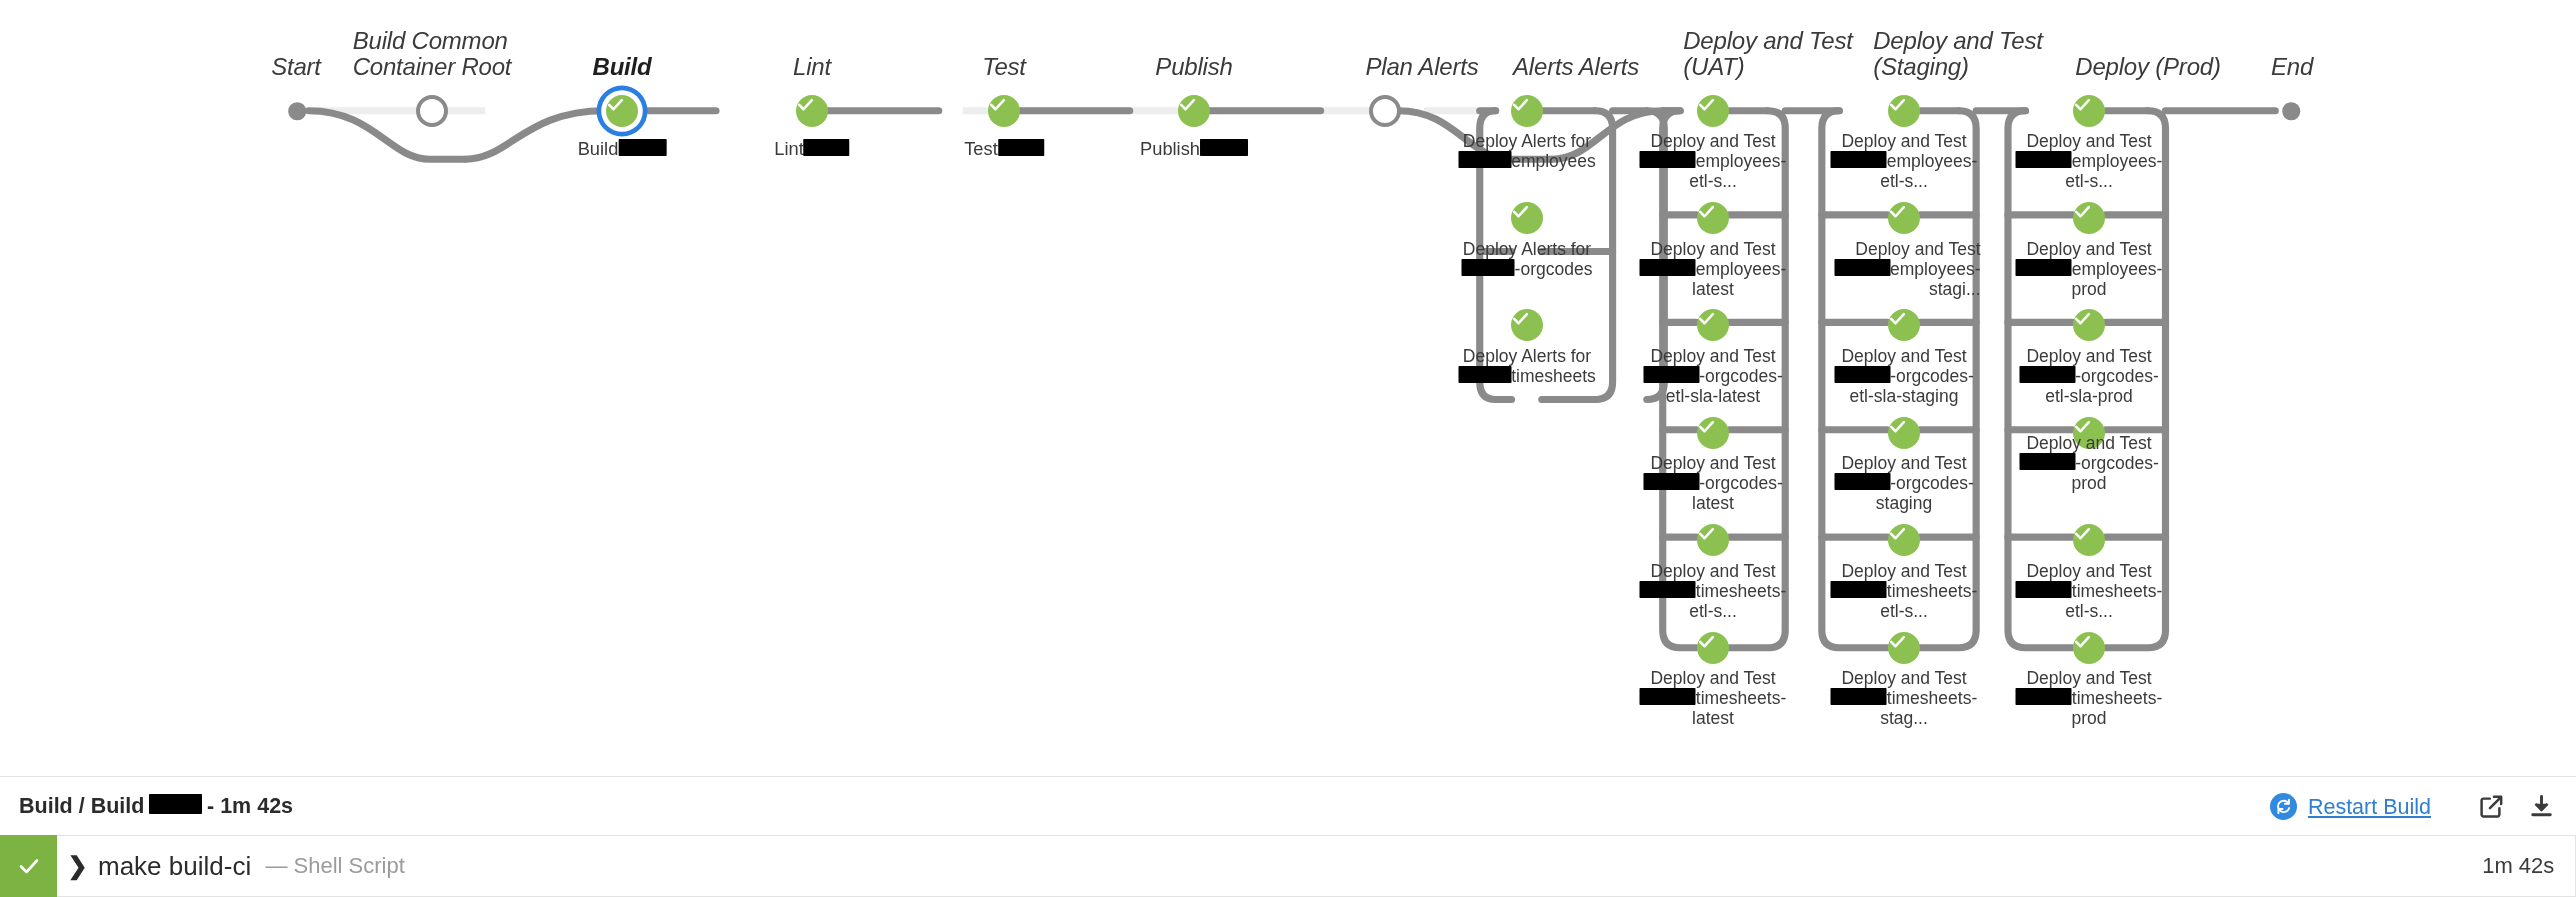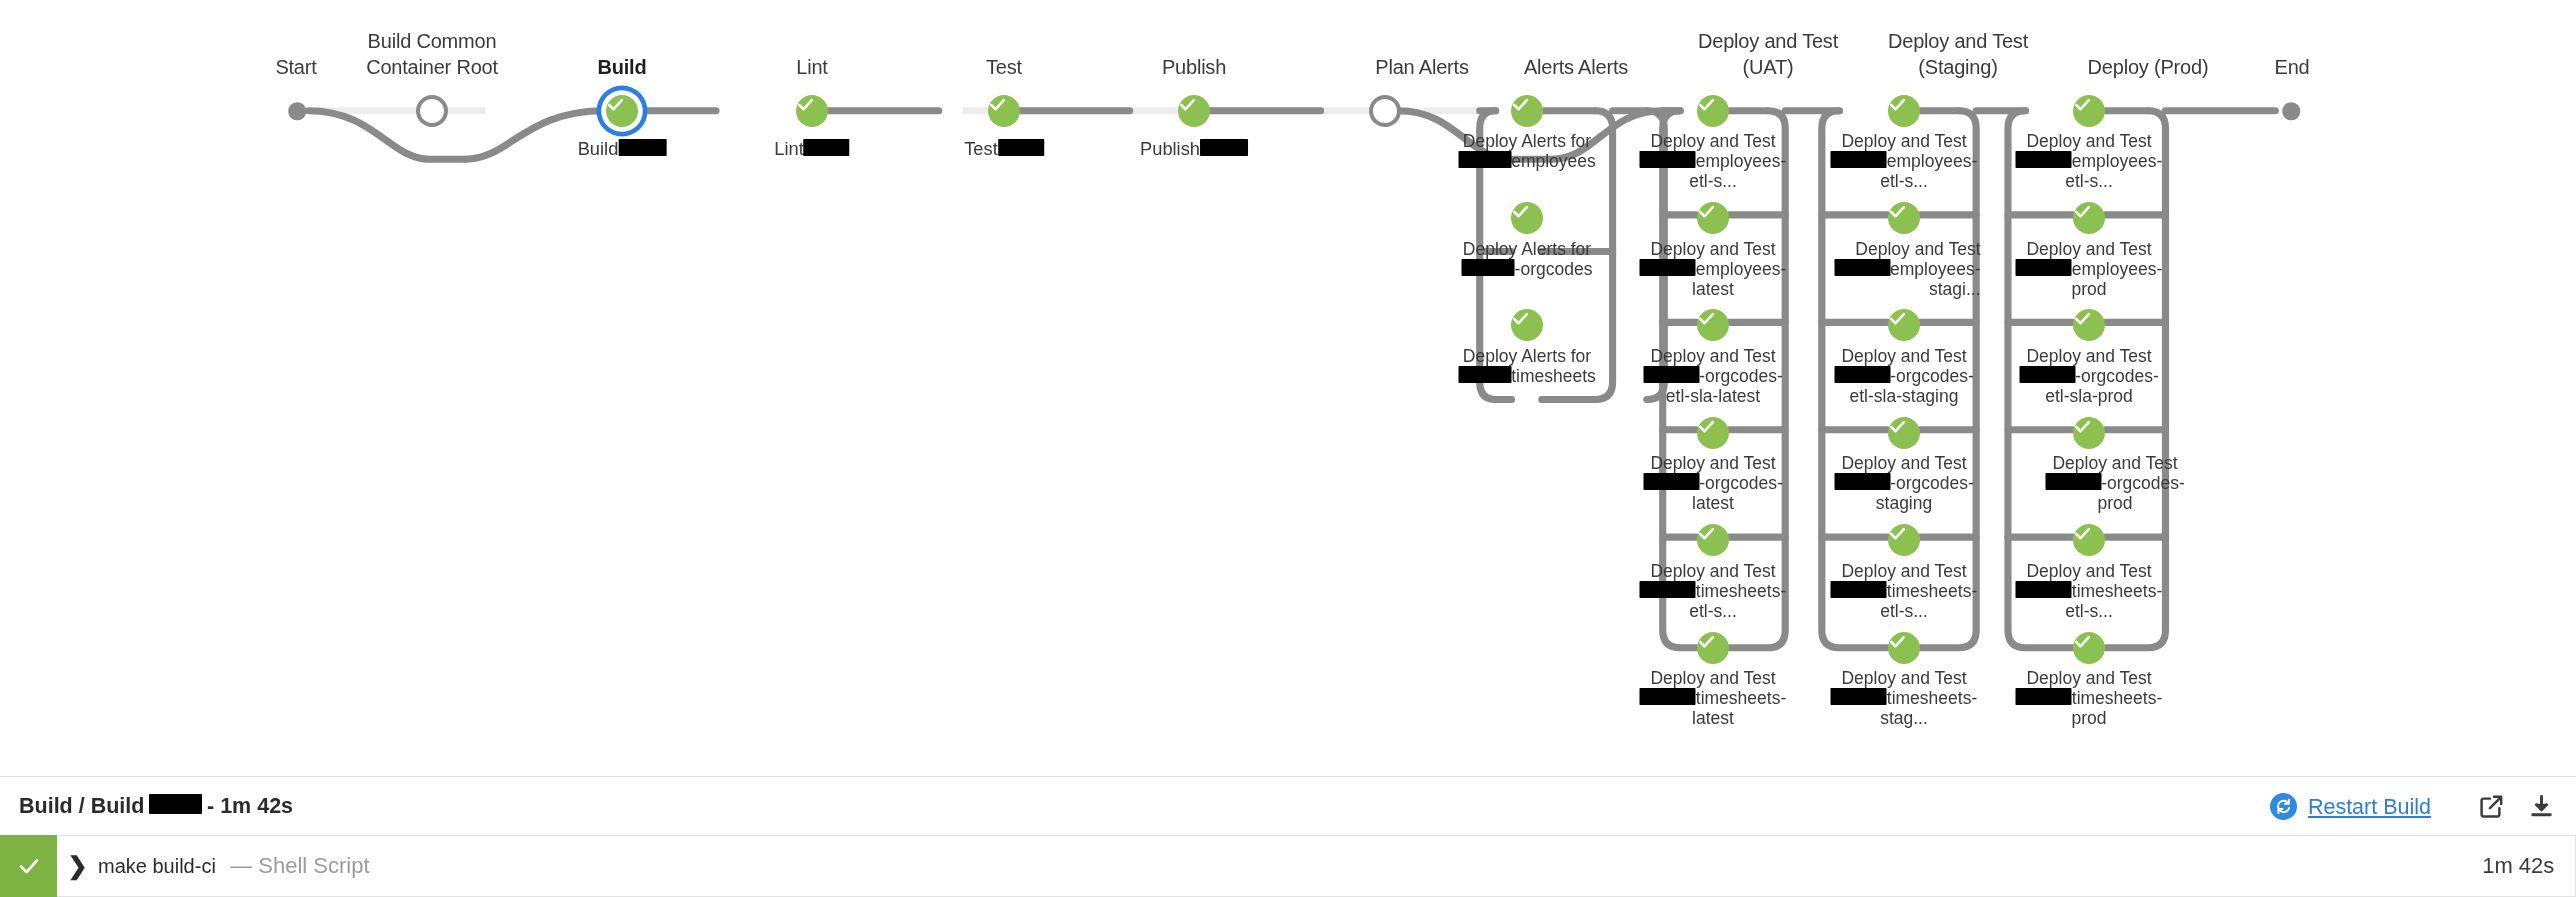--- a/index.html
+++ b/index.html
@@ -15,27 +15,27 @@
 
   
   .graph {
     position: absolute; left: 0; top: 0;
     width: 2576px; height: 764px;
   }
   .graph svg { position: absolute; left: 0; top: 0; }
 
   .stage-label {
     position: absolute;
-    text-align: center;
-    font-size: 20px;
+    font-size: 24px;
     line-height: 26px;
     color: #3b3b3b;
     white-space: pre-line;
     transform: translateX(-50%);
     letter-spacing: -0.2px;
+    font-style: italic;
   }
   .stage-label.bold { font-weight: bold; color: #1f1f1f; }
 
   
   .node {
     position: absolute;
     transform: translate(-50%, -50%);
     width: 32px; height: 32px;
     border-radius: 50%;
     display: flex; align-items: center; justify-content: center;
@@ -128,21 +128,21 @@
     flex: 1 1 auto;
     border: 1.6px solid #e3e3e3;
     border-left: none;
     display: flex; align-items: center;
     padding: 0 20.7px 0 0;
   }
   .log-chevron {
     width: 41px; display: flex; align-items: center; justify-content: center;
     font-size: 24px; font-weight: bold; color: #2b2b2b;
   }
-  .log-cmd { font-size: 20px; color: #2b2b2b; }
+  .log-cmd { font-size: 26px; color: #2b2b2b; }
   .log-kind { font-size: 22px; color: #9b9b9b; margin-left: 14.3px; }
   .log-spacer { flex: 1 1 auto; }
   .log-time { font-size: 22px; color: #3b3b3b; }
 </style>
 </head>
 <body>
 
 <div id="pipeline-root">
 
   <div class="graph">
@@ -451,21 +451,21 @@
     </div>
     <div class="job-caption" style="left:2089px; top:346px;">
       <span>Deploy and Test </span><span class="redact" style="width:56px;">&nbsp;</span><span>-orgcodes-etl-sla-prod</span>
     </div>
 
     <div class="node passed" style="left:2089px; top:433px;">
       <svg viewBox="0 0 24 24">
           <path d="M4 12.5 L9.5 18 L20 6.5" fill="none" stroke="#ffffff" stroke-width="3.2" stroke-linecap="round" stroke-linejoin="round"></path>
         </svg>
     </div>
-    <div class="job-caption" style="left:2089px; top:453px;margin-left:26px;">
+    <div class="job-caption" style="left:2089px; top:433px;">
       <span>Deploy and Test </span><span class="redact" style="width:56px;">&nbsp;</span><span>-orgcodes-prod</span>
     </div>
 
     <div class="node passed" style="left:2089px; top:540px;">
       <svg viewBox="0 0 24 24">
           <path d="M4 12.5 L9.5 18 L20 6.5" fill="none" stroke="#ffffff" stroke-width="3.2" stroke-linecap="round" stroke-linejoin="round"></path>
         </svg>
     </div>
     <div class="job-caption" style="left:2089px; top:561px;">
       <span>Deploy and Test </span><span class="redact" style="width:56px;">&nbsp;</span><span>timesheets-etl-s...</span>

